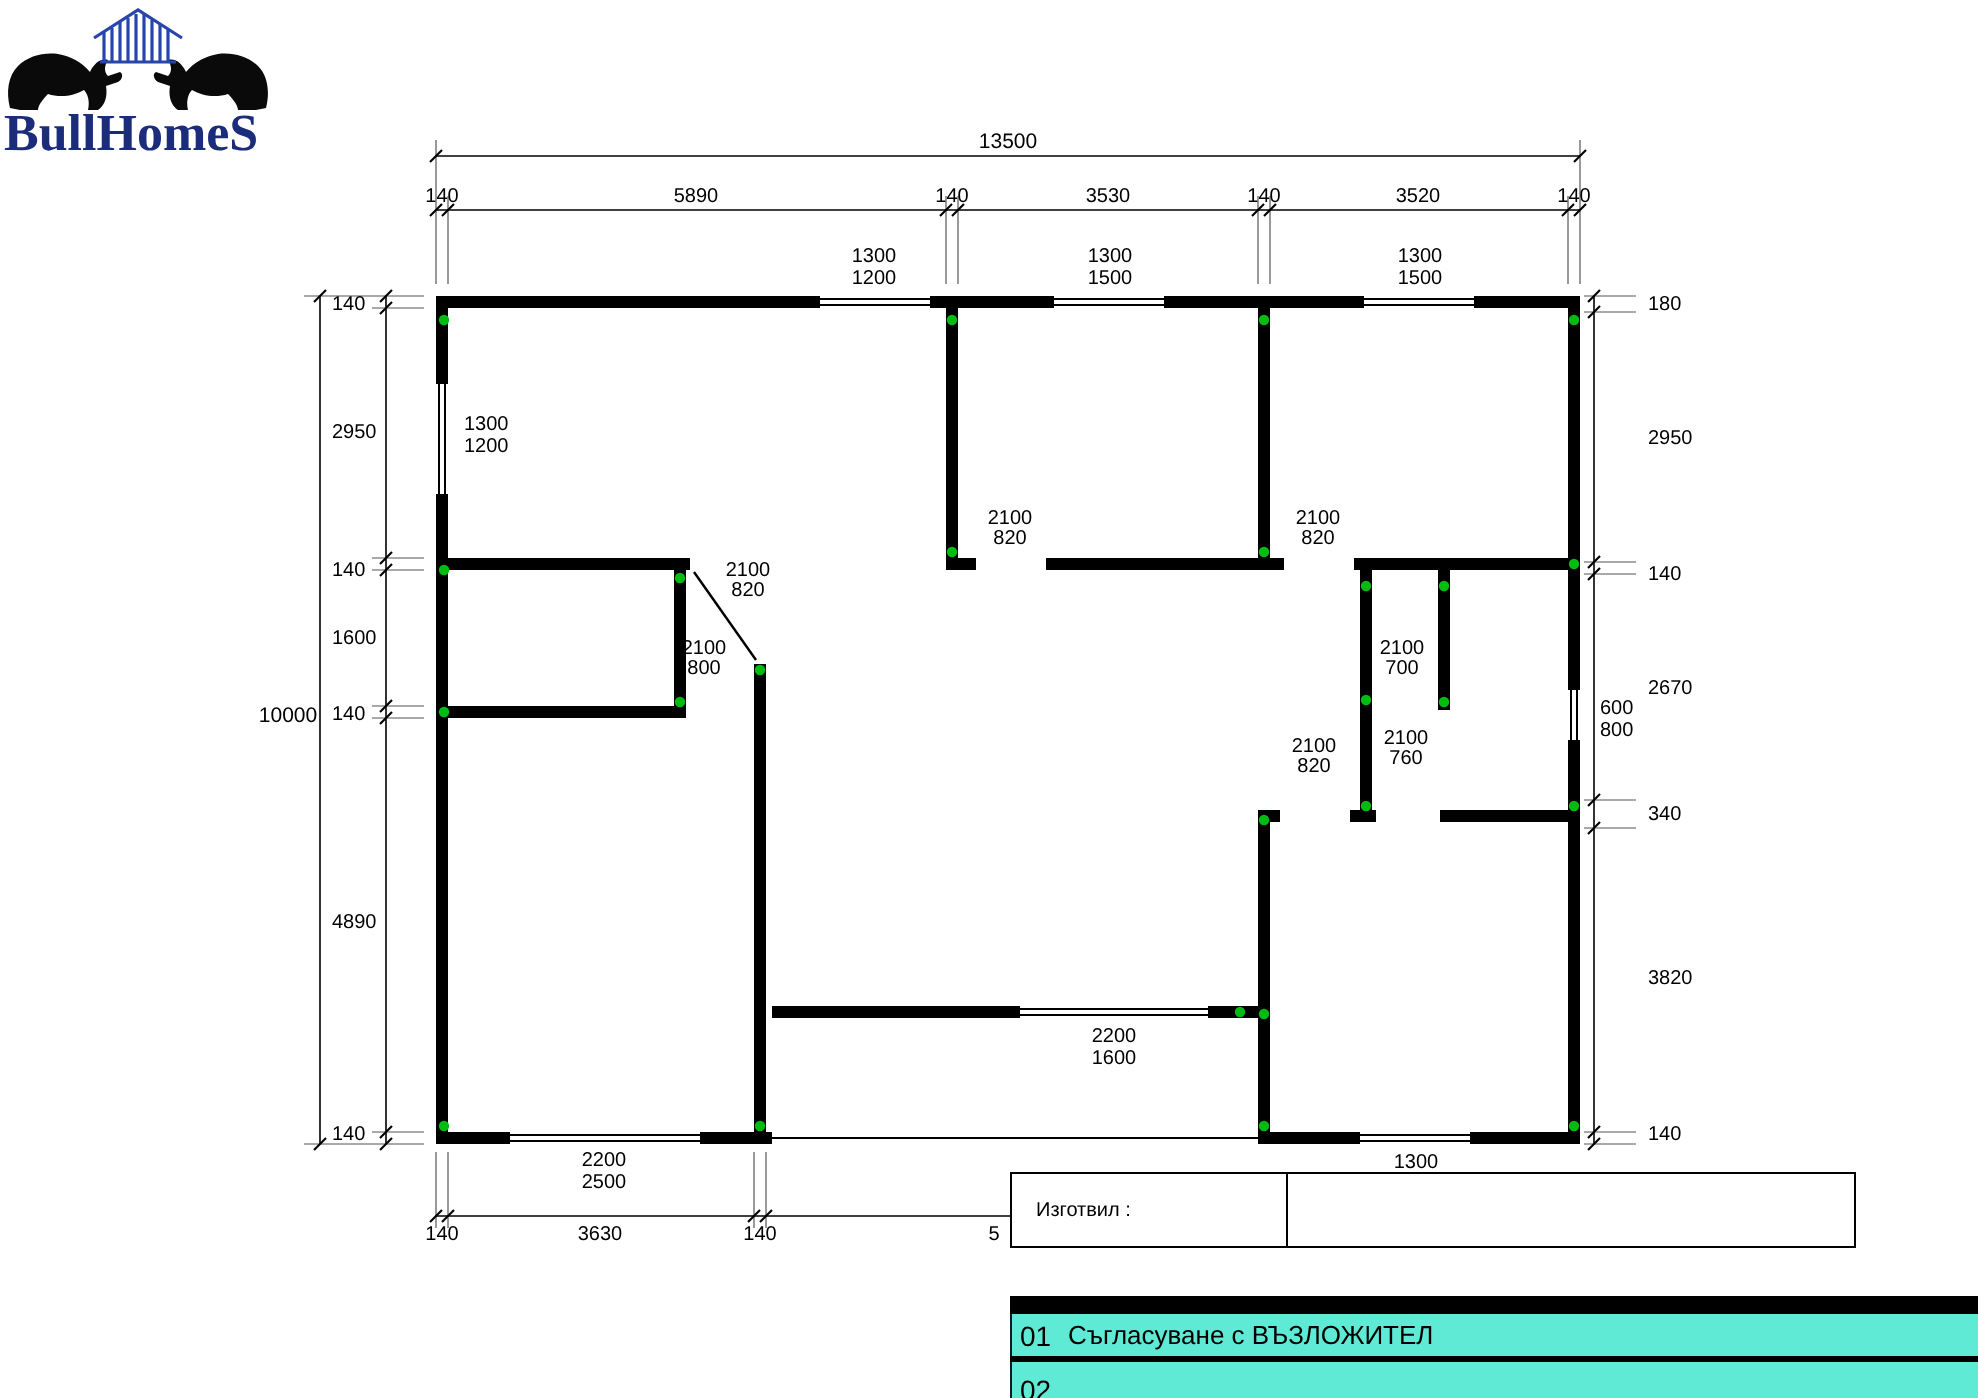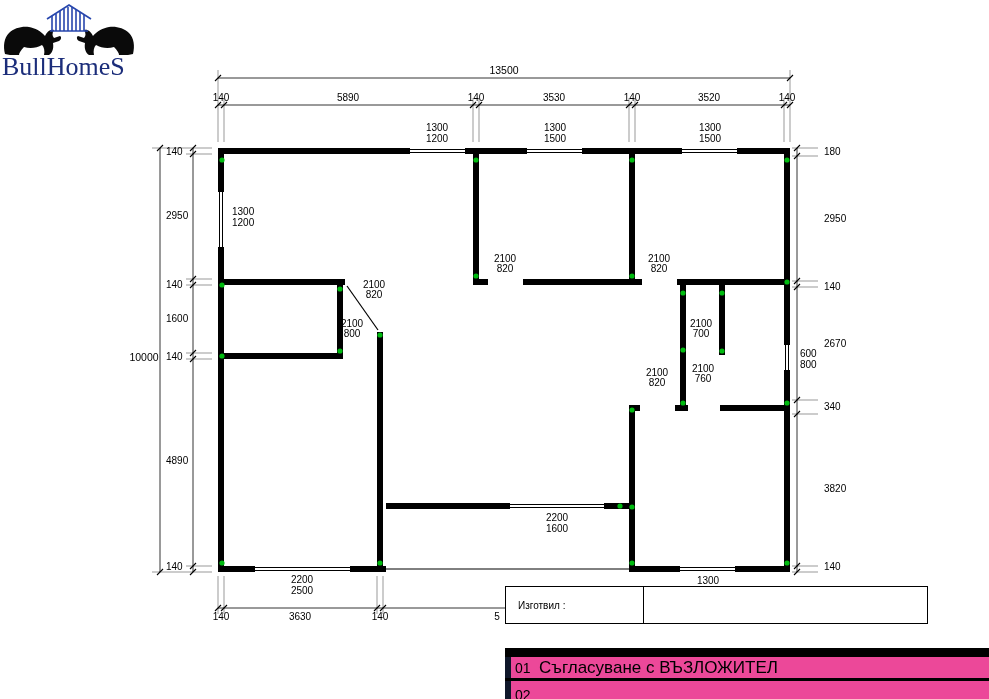--- a/index.html
+++ b/index.html
@@ -1,34 +1,34 @@
 <!DOCTYPE html>
 <html><head>
 <meta charset="utf-8">
 <style>
   html,body{margin:0;padding:0;background:#fff}
   .page{position:relative;width:989px;height:699px;background:#fff;overflow:hidden;
         font-family:"Liberation Sans",sans-serif}
   .plan{position:absolute;left:0;top:0}
   .logo{position:absolute;left:2px;top:2px;width:152px}
   .logo svg{display:block}
-  .brand{font-family:"Liberation Serif",serif;font-weight:normal;font-size:26px;
+  .brand{font-family:"Liberation Serif",serif;font-weight:bold;font-size:26px;
          color:#1b2d7a;line-height:1;margin-top:-2px;letter-spacing:0}
   .titleblock{position:absolute;left:505px;top:586px;width:423px;height:38px;
               border:1px solid #000;background:#fff;display:flex;box-sizing:border-box}
   .tb-left{width:138px;border-right:1px solid #000;display:flex;align-items:center;
            padding-left:12px;font-size:10px;color:#000;box-sizing:border-box}
   .tb-right{flex:1;background:#fff}
   .approvals{position:absolute;left:505px;top:648px;width:484px}
   .bar{height:9px;background:#000}
   .bar.thin{height:3px}
-  .arow{height:21px;display:flex;align-items:center;border-left:6px solid #0f172a;background:#ec4899}
+  .arow{height:21px;display:flex;align-items:center;border-left:1px solid #0f172a;background:#5eead4}
   .arow.last{height:28px}
   .anum{font-size:14px;color:#000;width:24px;padding-left:4px}
-  .atxt{font-size:17px;color:#000}
+  .atxt{font-size:13px;color:#000}
   svg text{font-family:"Liberation Sans",sans-serif;font-size:10px;fill:#000}
   svg text.ov{font-size:10.5px}
 </style>
 </head>
 <body>
 
 <div class="page">
 
   <div class="logo">
     <svg width="150" height="54" viewBox="0 0 150 54">

